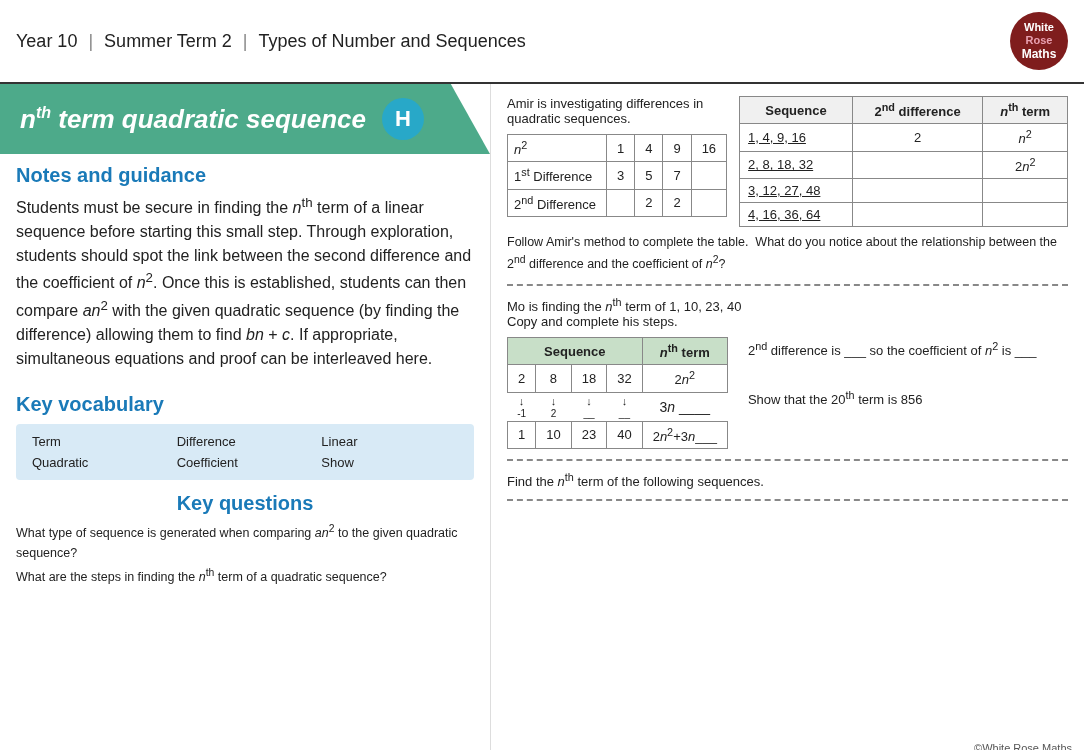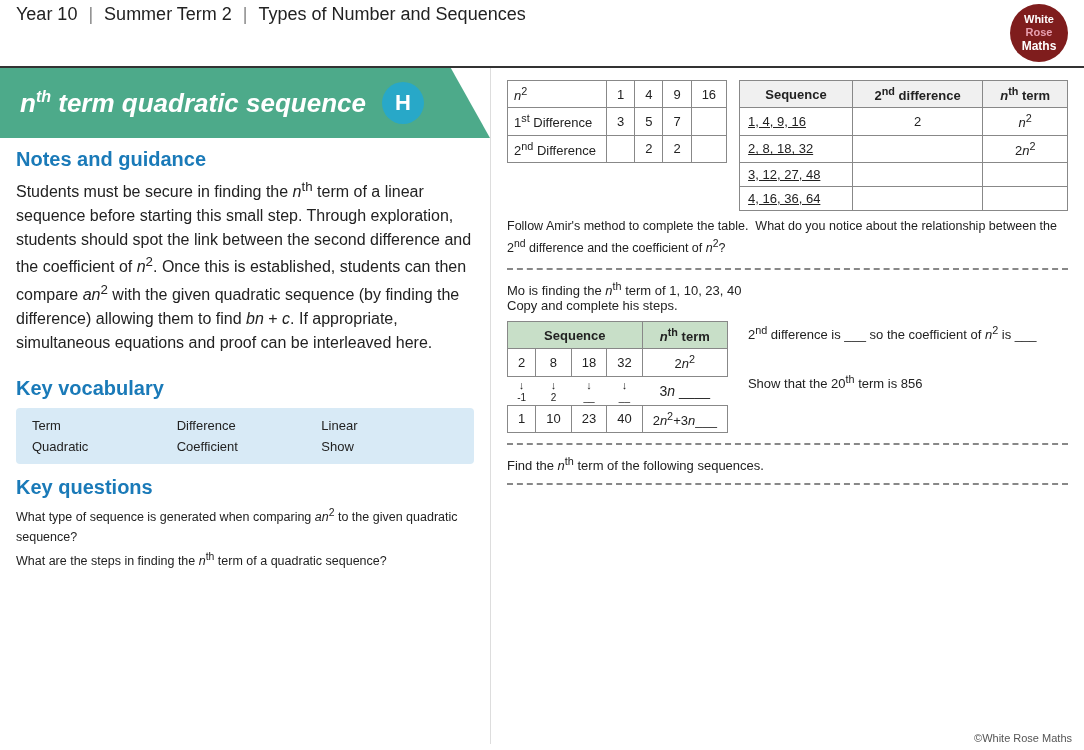--- a/index.html
+++ b/index.html
@@ -11,23 +11,23 @@
       width: 1084px;
       min-height: 750px;
       position: relative;
       overflow: hidden;
     }
 
     
     .header {
       background: #fff;
       border-bottom: 2px solid #333;
-      padding: 4px 16px;
-      display: flex;
-      align-items: flex-start;
+      padding: 12px 16px;
+      display: flex;
+      align-items: center;
       justify-content: space-between;
     }
     .header-title {
       font-size: 18px;
       font-weight: normal;
       color: #222;
     }
     .header-title span.pipe {
       margin: 0 6px;
       color: #888;
@@ -131,20 +131,21 @@
     }
     .vocab-item {
       font-size: 13px;
     }
 
     .questions-title {
       color: #1a7ab8;
       font-size: 20px;
       font-weight: bold;
       margin-bottom: 6px;
+      text-align: center;
     }
     .questions-text {
       font-size: 12.5px;
       line-height: 1.6;
     }
     .questions-text p { margin-bottom: 2px; }
 
     
     .right-panel {
       flex: 1;
@@ -365,20 +366,23 @@
         <p>What type of sequence is generated when comparing <i>an</i><sup>2</sup> to the given quadratic sequence?</p>
         <p>What are the steps in finding the <i>n</i><sup>th</sup> term of a quadratic sequence?</p>
       </div>
     </div>
   </div>
 
   <div class="right-panel">
 
     <div class="top-section">
       <div>
+        <div class="exemplar-desc">
+          Amir is investigating differences in<br>quadratic sequences.
+        </div>
         <table class="amir-table">
           <tbody>
               <tr>
             <td><i>n</i><sup>2</sup></td>
             <td>1</td>
             <td>4</td>
             <td>9</td>
             <td>16</td>
           </tr>
           <tr>

